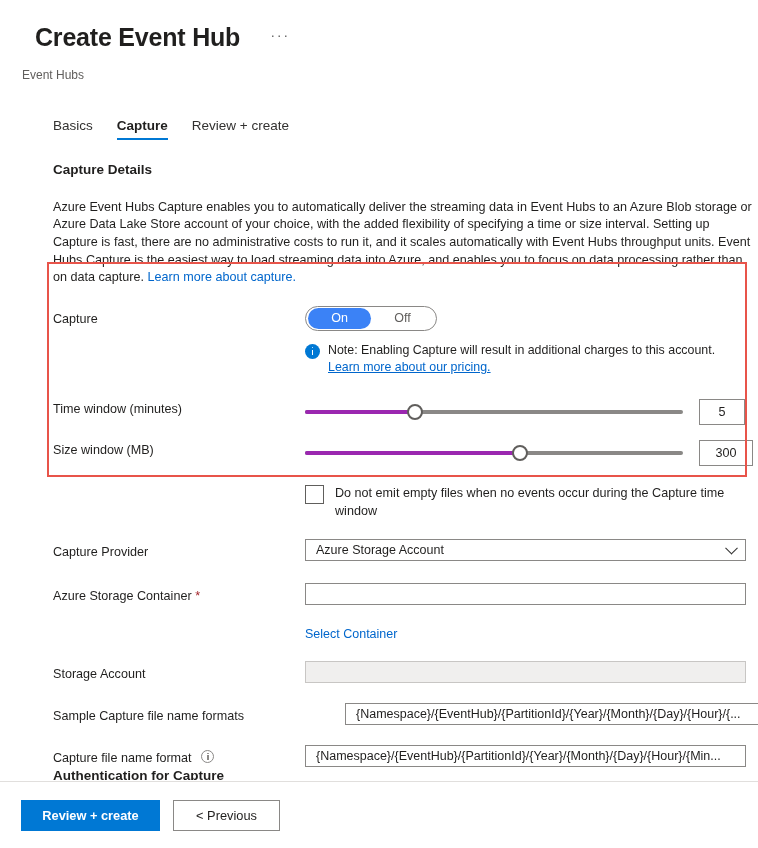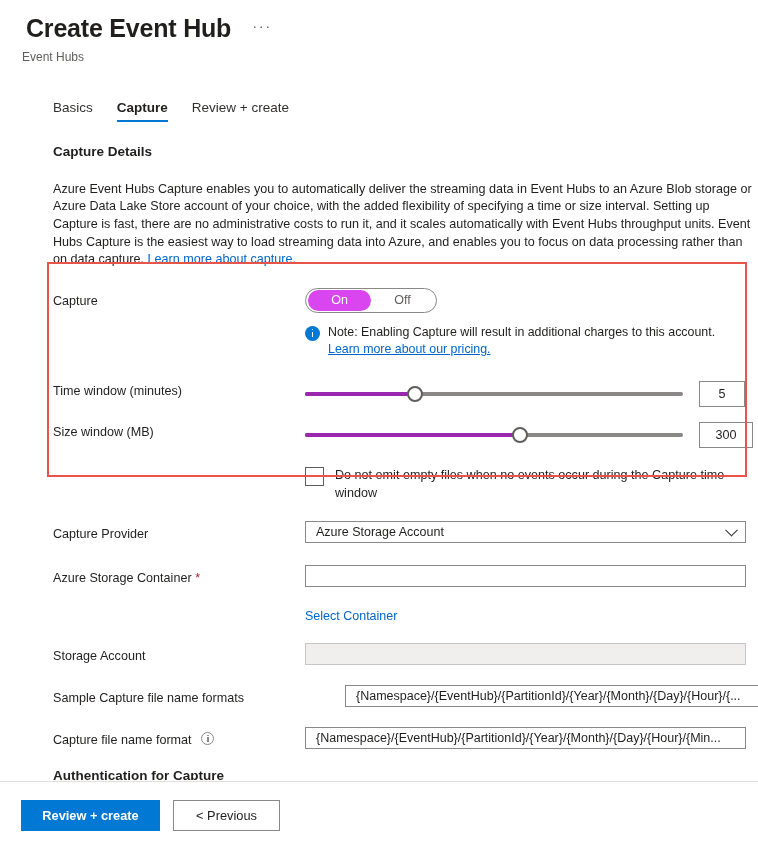--- a/index.html
+++ b/index.html
@@ -11,21 +11,21 @@
     color: #201f1e;
     overflow: hidden;
   }
   .page { position: relative; width: 758px; height: 848px; background: #fff; }
 
   
   .header { padding: 10px 0 0 22px; }
   .title-row { display: flex; align-items: center; gap: 14px; }
   .page-title {
     font-size: 25px; font-weight: 600; color: #201f1e;
-    letter-spacing: -0.2px; line-height: 1.15; margin: 4px;
+    letter-spacing: -0.2px; line-height: 1.15; margin: 13px;
   }
   .ellipsis-btn {
     font-size: 15px; color: #6b6b6b; letter-spacing: 1.5px;
     line-height: 1; padding: 4px 3px 10px 3px; cursor: pointer;
   }
   .subtitle { font-size: 12px; color: #605e5c; margin-top: 3px; }
 
   
   .tabs {
     display: flex; align-items: flex-end; gap: 24px;
@@ -72,21 +72,21 @@
   .toggle {
     display: inline-flex; align-items: center;
     border: 1px solid #8a8886; border-radius: 15px;
     height: 25px; width: 132px; padding: 2px; background: #fff;
     cursor: pointer; user-select: none;
   }
   .toggle-opt {
     flex: 1; text-align: center; font-size: 12.5px; line-height: 21px;
     border-radius: 13px; color: #605e5c;
   }
-  .toggle-opt.on { background: #d946ef; color: #ffffff; }
+  .toggle-opt.on { background: #3b82f6; color: #ffffff; }
 
   
   .note-row { display: flex; gap: 8px; margin-top: 11px; align-items: flex-start; }
   .info-filled {
     width: 15px; height: 15px; border-radius: 50%; background: #0078d4;
     flex: none; position: relative; margin-top: 2px;
   }
   .info-filled::before {
     content: ""; position: absolute; left: 6.6px; top: 2.8px;
     width: 1.8px; height: 1.8px; border-radius: 50%; background: #fff;

